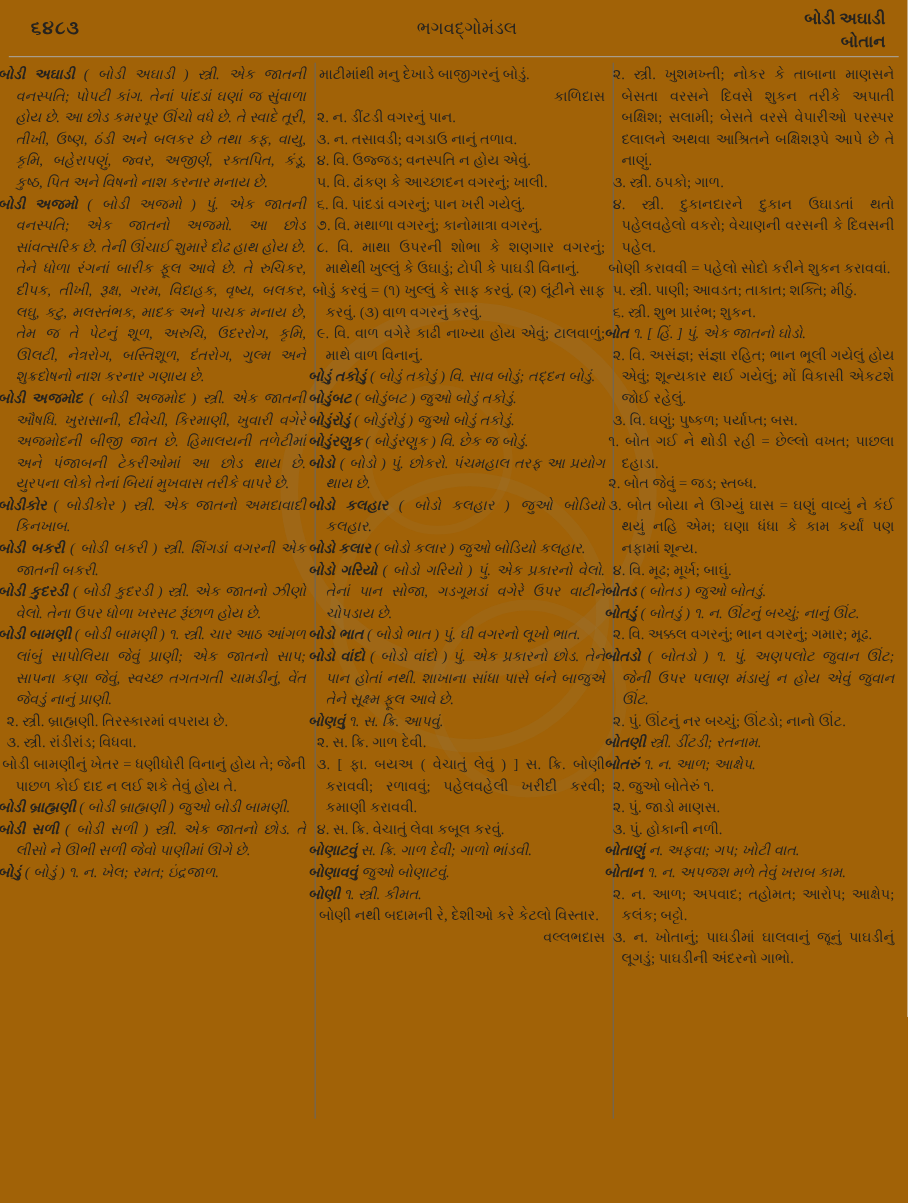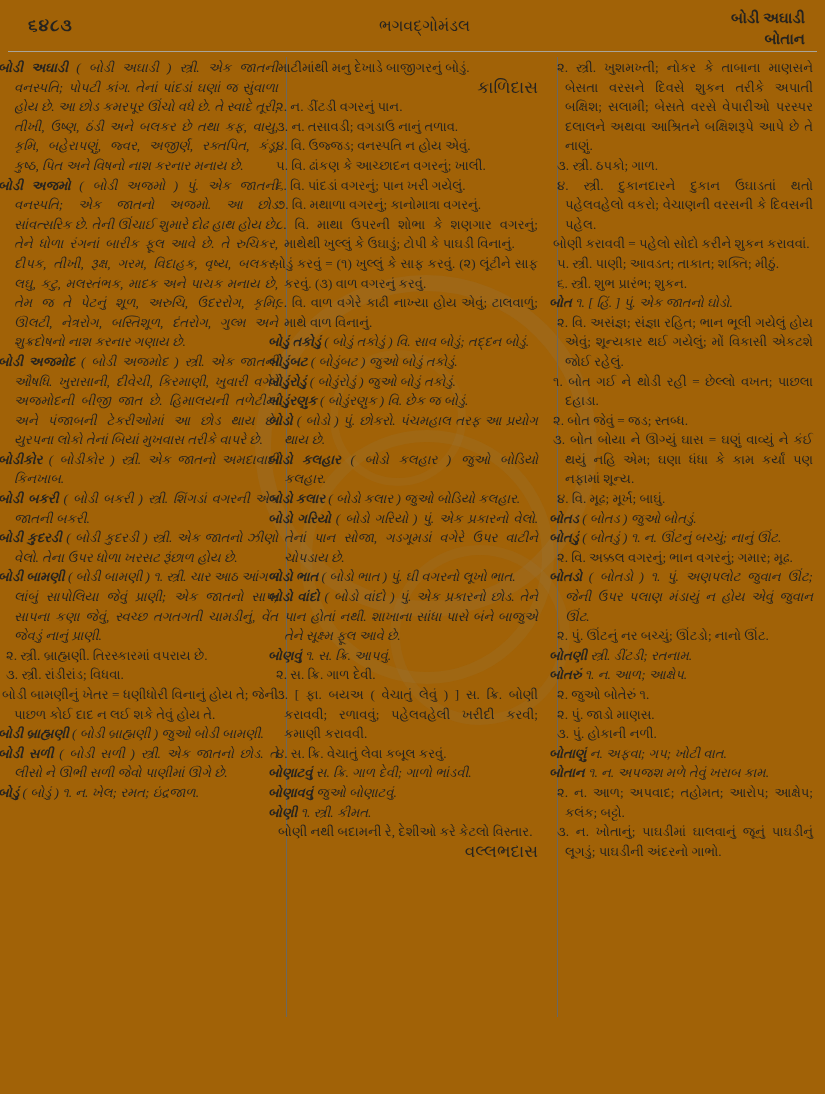--- a/index.html
+++ b/index.html
@@ -28,28 +28,28 @@
   .wm-r2{left:300px;top:430px;width:230px;height:230px;border-width:12px;border-color:rgba(150,142,120,0.11);}
   .wm-r3{left:390px;top:545px;width:160px;height:160px;border-width:10px;border-color:rgba(150,142,120,0.10);}
   .wm-r4{left:330px;top:350px;width:120px;height:120px;border-width:8px;border-color:rgba(150,142,120,0.09);}
   
   .col{
     position:absolute;top:58px;z-index:1;
     font-size:13.2px;line-height:19.6px;
     text-align:justify;
   }
   .c1{left:14px;width:264px;}
-  .c2{left:284px;width:254px;}
+  .c2{left:296px;width:254px;}
   .c3{left:565px;width:248px;}
   .col p{margin:0;padding:0;}
   .head{margin-top:5px;padding-left:16px;text-indent:-16px;font-style:italic;}
   .sense{margin-top:2px;padding-left:16px;text-indent:-8px;}
   .idiom{margin-top:2px;padding-left:28px;text-indent:-12px;}
   .quote{margin-top:2px;padding-left:34px;text-indent:-6px;}
-  .attr{margin:0 6px 2px 0;text-align:right;font-size:17px;}
+  .attr{margin:0 6px 2px 0;text-align:right;font-size:13px;}
   .hw{font-weight:bold;}
 </style>
 </head>
 <body>
 
 <div class="page">
 
   <div class="watermark">
     <div class="wm-ring wm-r1"></div>
     <div class="wm-ring wm-r2"></div>
@@ -117,20 +117,21 @@
     </div>
   <div class="col c3">
       <p class="sense"><span>૨. સ્ત્રી. ખુશમખ્તી; નોકર કે તાબાના માણસને બેસતા વરસને દિવસે શુકન તરીકે અપાતી બક્ષિશ; સલામી; બેસતે વરસે વેપારીઓ પરસ્પર દલાલને અથવા આશ્રિતને બક્ષિશરૂપે આપે છે તે નાણું.</span></p>
       <p class="sense"><span>૩. સ્ત્રી. ઠપકો; ગાળ.</span></p>
       <p class="sense"><span>૪. સ્ત્રી. દુકાનદારને દુકાન ઉઘાડતાં થતો પહેલવહેલો વકરો; વેચાણની વરસની કે દિવસની પહેલ.</span></p>
       <p class="idiom"><span>બોણી કરાવવી = પહેલો સોદો કરીને શુકન કરાવવાં.</span></p>
       <p class="sense"><span>૫. સ્ત્રી. પાણી; આવડત; તાકાત; શક્તિ; મીઠું.</span></p>
       <p class="sense"><span>૬. સ્ત્રી. શુભ પ્રારંભ; શુકન.</span></p>
       <p class="head"><span class="hw">બોત </span><span>૧. [ હિં. ] પું. એક જાતનો ઘોડો.</span></p>
       <p class="sense"><span>૨. વિ. અસંજ્ઞ; સંજ્ઞા રહિત; ભાન ભૂલી ગયેલું હોય એવું; શૂન્યકાર થઈ ગયેલું; મોં વિકાસી એકટશે જોઈ રહેલું.</span></p>
+      <p class="sense"><span>૩. વિ. ઘણું; પુષ્કળ; પર્યાપ્ત; બસ.</span></p>
       <p class="idiom"><span>૧. બોત ગઈ ને થોડી રહી = છેલ્લો વખત; પાછલા દહાડા.</span></p>
       <p class="idiom"><span>૨. બોત જેવું = જડ; સ્તબ્ધ.</span></p>
       <p class="idiom"><span>૩. બોત બોયા ને ઊગ્યું ઘાસ = ઘણું વાવ્યું ને કંઈ થયું નહિ એમ; ઘણા ધંધા કે કામ કર્યાં પણ નફામાં શૂન્ય.</span></p>
       <p class="sense"><span>૪. વિ. મૂઢ; મૂર્ખ; બાઘું.</span></p>
       <p class="head"><span class="hw">બોતડ </span><span>( બોતડ ) જુઓ બોતડું.</span></p>
       <p class="head"><span class="hw">બોતડું </span><span>( બોતડું ) ૧. ન. ઊંટનું બચ્ચું; નાનું ઊંટ.</span></p>
       <p class="sense"><span>૨. વિ. અક્કલ વગરનું; ભાન વગરનું; ગમાર; મૂઢ.</span></p>
       <p class="head"><span class="hw">બોતડો </span><span>( બોતડો ) ૧. પું. અણપલોટ જુવાન ઊંટ; જેની ઉપર પલાણ મંડાયું ન હોય એવું જુવાન ઊંટ.</span></p>
       <p class="sense"><span>૨. પું. ઊંટનું નર બચ્ચું; ઊંટડો; નાનો ઊંટ.</span></p>
       <p class="head"><span class="hw">બોતણી </span><span>સ્ત્રી. ડીંટડી; રતનામ.</span></p>

